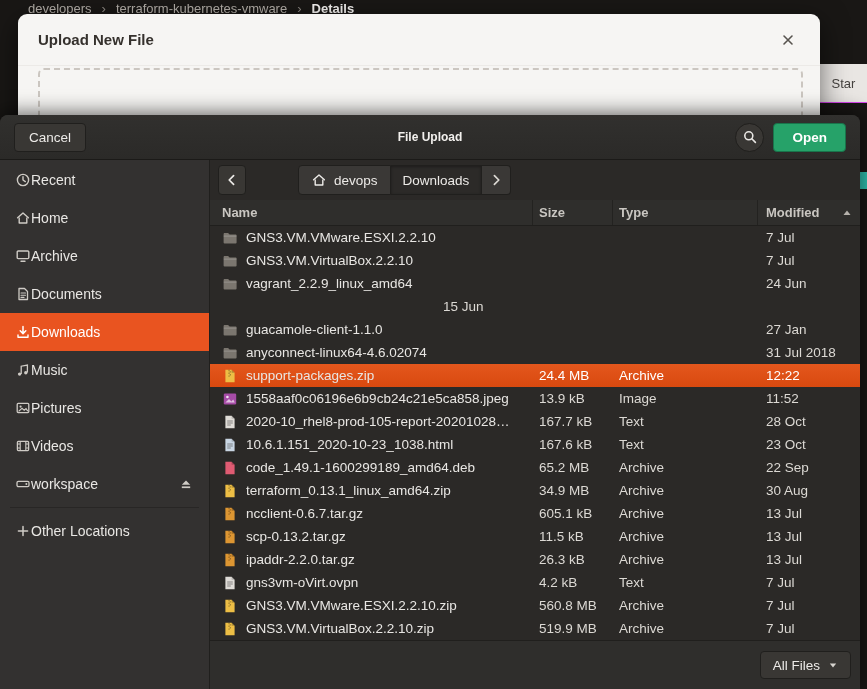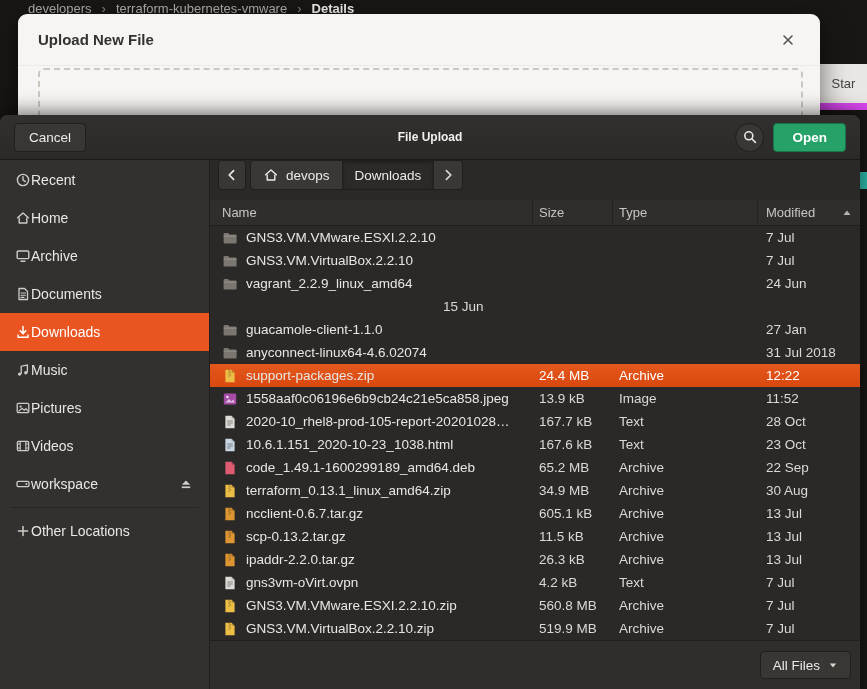--- a/index.html
+++ b/index.html
@@ -8,23 +8,23 @@
          font-family:"Liberation Sans", sans-serif; }
 
   .ic { display:inline-flex; align-items:center; justify-content:center; }
   .ic svg { display:block; }
 
   
   .breadcrumb { position:absolute; top:0; left:0; width:100%; height:14px;
     overflow:hidden; padding:1px 0 0 28px; color:#b4afa9; font-size:13px; white-space:nowrap; }
   .breadcrumb .sep { margin:0 10px; color:#8d8882; }
   .breadcrumb .current { color:#f4f2f0; font-weight:bold; }
-  .star-chip { position:absolute; left:820px; top:64px; width:47px; height:46px;
+  .star-chip { position:absolute; left:820px; top:64px; width:47px; height:39px;
     background:#e9e6e3; color:#45423f; font-size:13px; display:flex; align-items:center;
-    justify-content:center; border-bottom:7px solid #d946ef; }
+    justify-content:center; border-bottom:1px solid #d946ef; }
   .teal-strip { position:absolute; left:860px; top:172px; width:7px; height:17px;
     background:var(--teal,#2fbfae); }
 
   
   .upload-dialog { position:absolute; left:18px; top:14px; width:802px; height:150px;
     background:#f6f5f3; border-radius:9px 9px 0 0; box-shadow:0 8px 28px rgba(0,0,0,.55); z-index:1; }
   .upload-titlebar { height:52px; display:flex; align-items:center; padding:0 20px;
     border-bottom:1px solid #eceae7; }
   .upload-title { font-weight:bold; font-size:15px; color:#35312d; flex:1; }
   .upload-close { width:24px; height:24px; display:flex; align-items:center;
@@ -56,32 +56,32 @@
   .sb-item.selected { background:var(--accent,#e95420); color:#fff; }
   .sb-icon { width:16px; height:16px; color:#cfcbc5; flex:none; }
   .sb-item.selected .sb-icon, .sb-item.selected .sb-eject { color:#fff; }
   .sb-label { flex:1; white-space:nowrap; overflow:hidden; }
   .sb-eject { width:22px; height:22px; color:#cfcbc5; display:flex; align-items:center;
     justify-content:center; border-radius:4px; }
   .sb-sep { height:1px; background:#282625; margin:4px 10px; }
 
   .listpane { position:absolute; top:45px; left:210px; right:0; bottom:0;
     background:#2b2927; display:flex; flex-direction:column; }
-  .pathbar { height:40px; display:flex; align-items:flex-start; padding:0 8px; flex:none; }
+  .pathbar { height:40px; display:flex; align-items:center; padding:0 8px; flex:none;gap:48px; }
   .nav-btn { width:28px; height:30px; display:flex; align-items:center; justify-content:center; }
   .path-group { display:flex; margin-left:4px; }
   .path-btn { height:30px; background:#3a3836; border:1px solid #201f1d; border-left-width:0;
     color:#eceae7; font-size:13.5px; font-family:inherit; padding:0 12px; display:flex;
     align-items:center; gap:7px; cursor:pointer; }
   .path-btn:first-child { border-left-width:1px; border-radius:4px 0 0 4px; }
   .path-btn.current { background:#2c2a28; box-shadow:inset 0 1px 3px rgba(0,0,0,.35); }
   .path-btn.fwd { padding:0 6px; border-radius:0 4px 4px 0; color:#dcd9d4; }
 
   .colheader { height:26px; display:flex; background:#2f2e2c; border-bottom:1px solid #201f1d;
-    color:#c9c6c1; font-size:13px; flex:none; }
+    color:#c9c6c1; font-size:13px; flex:none;font-weight:bold; }
   .col { border-right:1px solid #232220; display:flex; align-items:center; }
   .col-name { width:323px; padding-left:12px; }
   .col-size { width:80px;  padding-left:6px; }
   .col-type { width:145px; padding-left:6px; }
   .col-mod  { flex:1; padding-left:8px; border-right:none; }
   .sort-icon { margin-left:auto; margin-right:8px; color:#b5b1ab; }
 
   .filelist { flex:1; overflow:hidden; }
   .row { height:23px; display:flex; align-items:center; font-size:13.5px; color:#e8e6e3; cursor:default; }
   .row .c-name { width:323px; display:flex; align-items:center; gap:8px; padding-left:12px;

